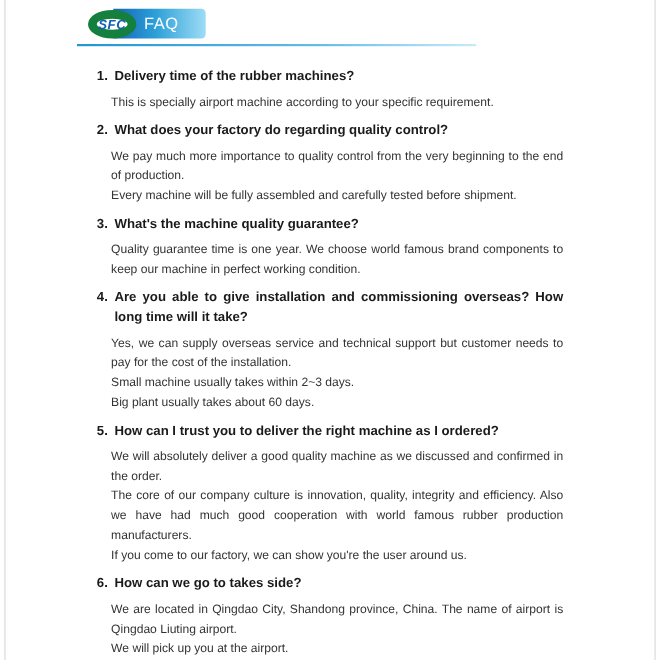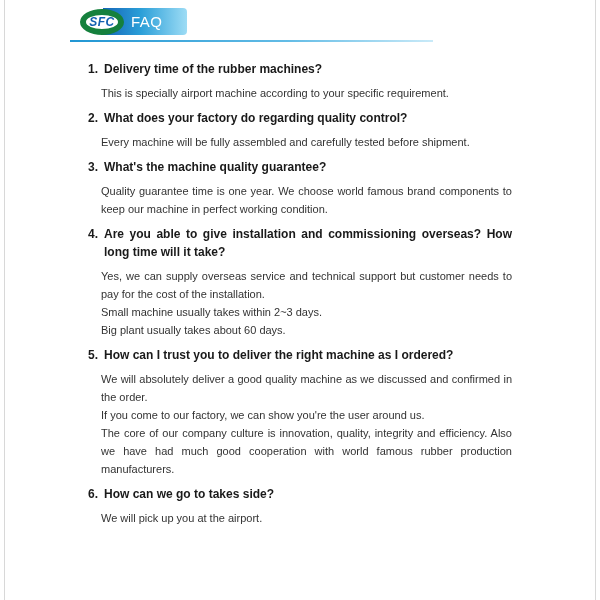--- a/index.html
+++ b/index.html
@@ -42,21 +42,21 @@
     color: #ffffff;
     font-weight: 400;
     font-size: 15px;
     letter-spacing: 0.5px;
   }
   .logo {
     position: absolute;
     left: 80px; top: 9px;
     width: 44px; height: 26px;
     background: #ffffff;
-    border: 6px solid #15803d;
+    border: 8px solid #15803d;
     border-radius: 50%;
     display: flex;
     align-items: center;
     justify-content: center;
   }
   .logo-text {
     color: #1260b0;
     font-weight: 700;
     font-style: italic;
     font-size: 12px;
@@ -117,20 +117,21 @@
         <span class="q-text">Delivery time of the rubber machines?</span>
       </h2>
       <p class="answer">This is specially airport machine according to your specific requirement.</p>
     </section>
 
     <section class="faq-item">
       <h2 class="question">
         <span class="q-num">2.</span>
         <span class="q-text">What does your factory do regarding quality control?</span>
       </h2>
+      <p class="answer">We pay much more importance to quality control from the very beginning to the end of production.</p>
       <p class="answer">Every machine will be fully assembled and carefully tested before shipment.</p>
     </section>
 
     <section class="faq-item">
       <h2 class="question">
         <span class="q-num">3.</span>
         <span class="q-text">What's the machine quality guarantee?</span>
       </h2>
       <p class="answer">Quality guarantee time is one year. We choose world famous brand components to keep our machine in perfect working condition.</p>
     </section>
@@ -144,26 +145,27 @@
       <p class="answer">Small machine usually takes within 2~3 days.</p>
       <p class="answer">Big plant usually takes about 60 days.</p>
     </section>
 
     <section class="faq-item">
       <h2 class="question">
         <span class="q-num">5.</span>
         <span class="q-text">How can I trust you to deliver the right machine as I ordered?</span>
       </h2>
       <p class="answer">We will absolutely deliver a good quality machine as we discussed and confirmed in the order.</p>
+      <p class="answer">The core of our company culture is innovation, quality, integrity and efficiency. Also we have had much good cooperation with world famous rubber production manufacturers.</p>
       <p class="answer">If you come to our factory, we can show you're the user around us.</p>
-      <p class="answer">The core of our company culture is innovation, quality, integrity and efficiency. Also we have had much good cooperation with world famous rubber production manufacturers.</p>
     </section>
 
     <section class="faq-item">
       <h2 class="question">
         <span class="q-num">6.</span>
         <span class="q-text">How can we go to takes side?</span>
       </h2>
+      <p class="answer">We are located in Qingdao City, Shandong province, China. The name of airport is Qingdao Liuting airport.</p>
       <p class="answer">We will pick up you at the airport.</p>
     </section>
 
   </div>
 </div>
 
 </body></html>

